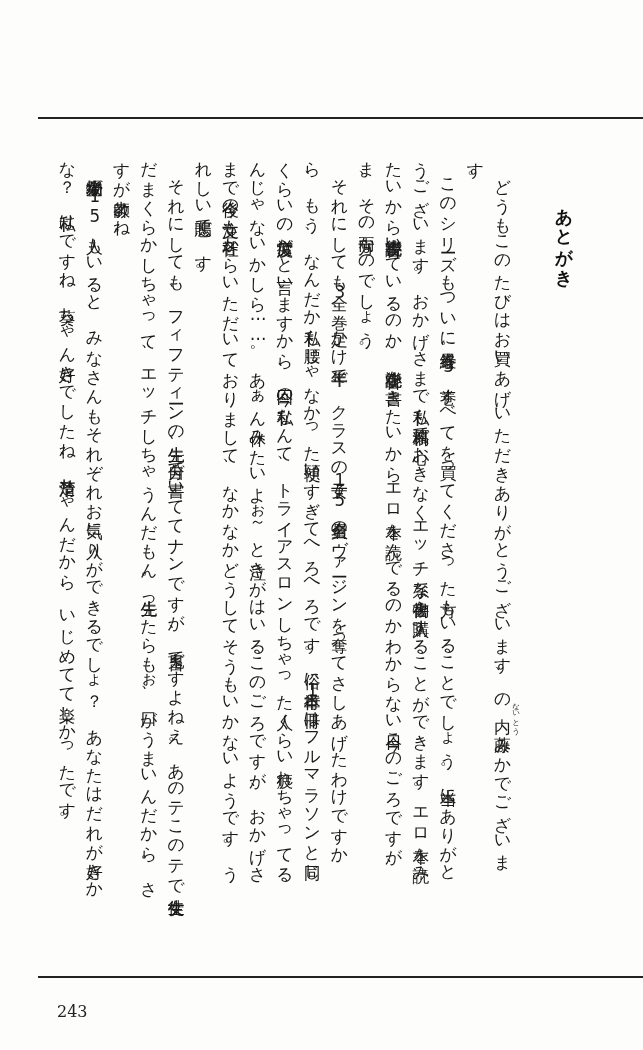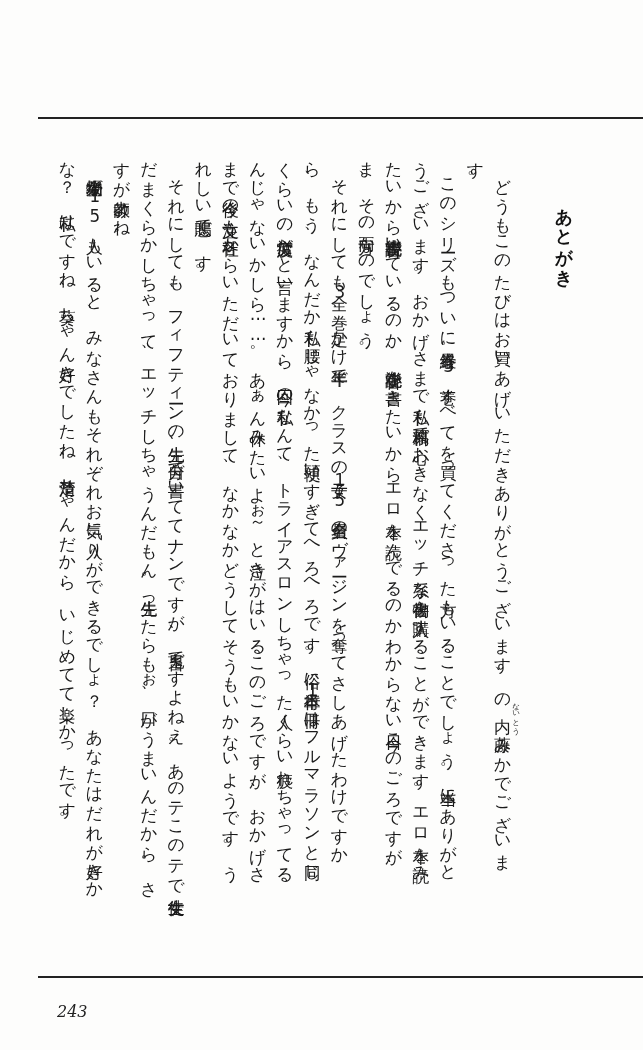--- a/index.html
+++ b/index.html
@@ -62,21 +62,20 @@
   ruby rt {
     font-size: 7.5px;
     letter-spacing: 0;
     color: #1a1a1a;
   }
   .page-number {
     position: absolute;
     left: 57px;
     top: 1002px;
     font-family: "DejaVu Serif", serif;
-    font-style: italic;
     font-size: 16px;
     color: #222;
   }
 </style>
 </head>
 <body>
 
 <div class="page">
 
   <div class="rule rule-top"></div>

